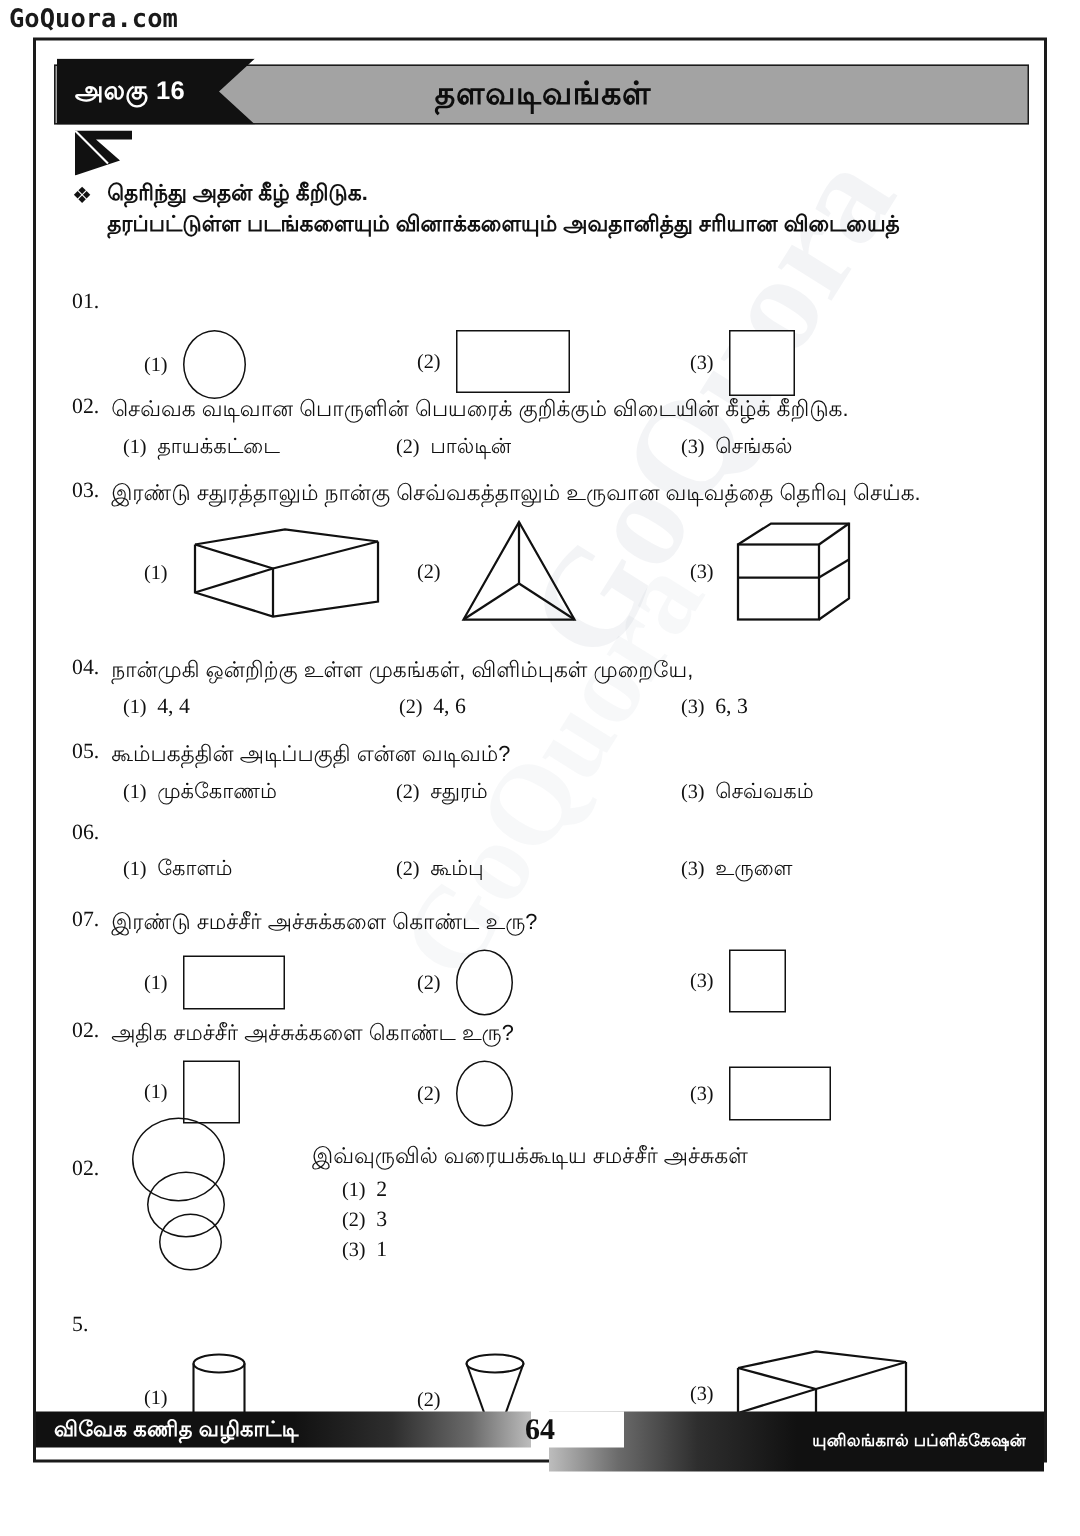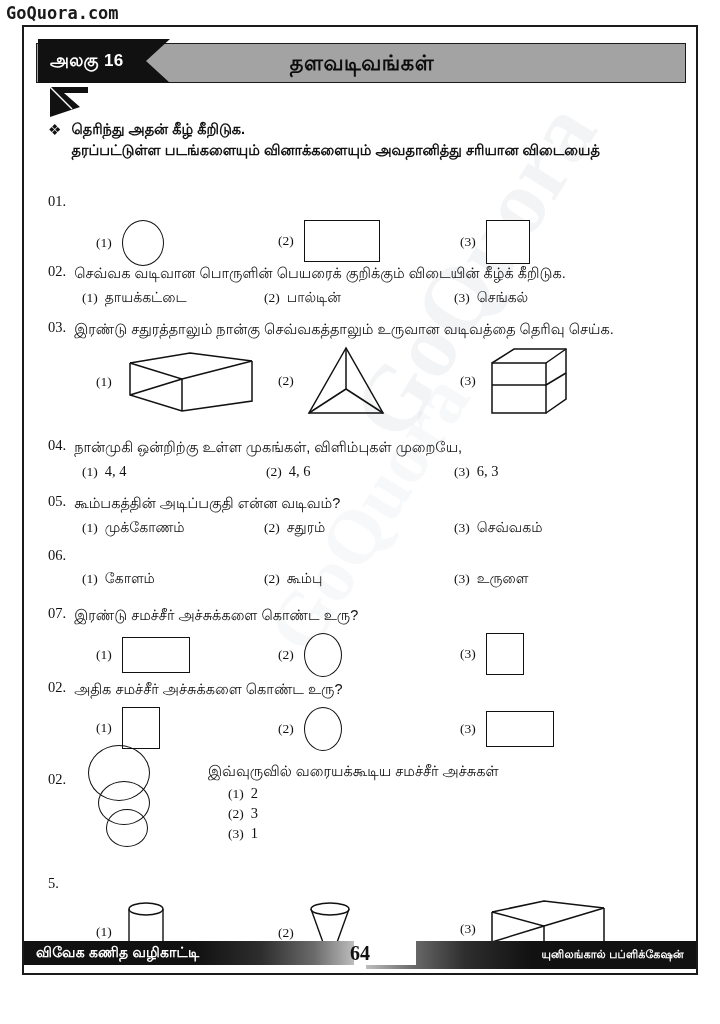--- a/index.html
+++ b/index.html
@@ -133,21 +133,21 @@
   .f-left{
     position:absolute;left:0;top:2px;width:330px;height:24px;
     background:linear-gradient(90deg,#111 0%,#111 52%,#2e2e2e 72%,#6b6b6b 88%,#bdbdbd 100%);
     display:flex;align-items:center;
   }
   .f-left span{
     color:#fff;font-family:"Liberation Sans", sans-serif;font-weight:bold;
     font-size:14px;padding-left:12px;letter-spacing:0.2px;
   }
   .f-right{
-    position:absolute;right:0;top:2px;width:330px;height:28px;
+    position:absolute;right:0;top:2px;width:330px;height:40px;
     background:linear-gradient(90deg,#bdbdbd 0%,#6b6b6b 14%,#2e2e2e 30%,#111 50%,#111 100%);
     display:flex;align-items:center;justify-content:flex-end;
   }
   .f-right span{
     color:#fff;font-family:"Liberation Sans", sans-serif;font-weight:bold;
     font-size:11px;padding-right:12px;letter-spacing:0.2px;
   }
   .f-page{
     position:absolute;left:0;right:0;top:0;height:28px;
     display:flex;align-items:center;justify-content:center;

